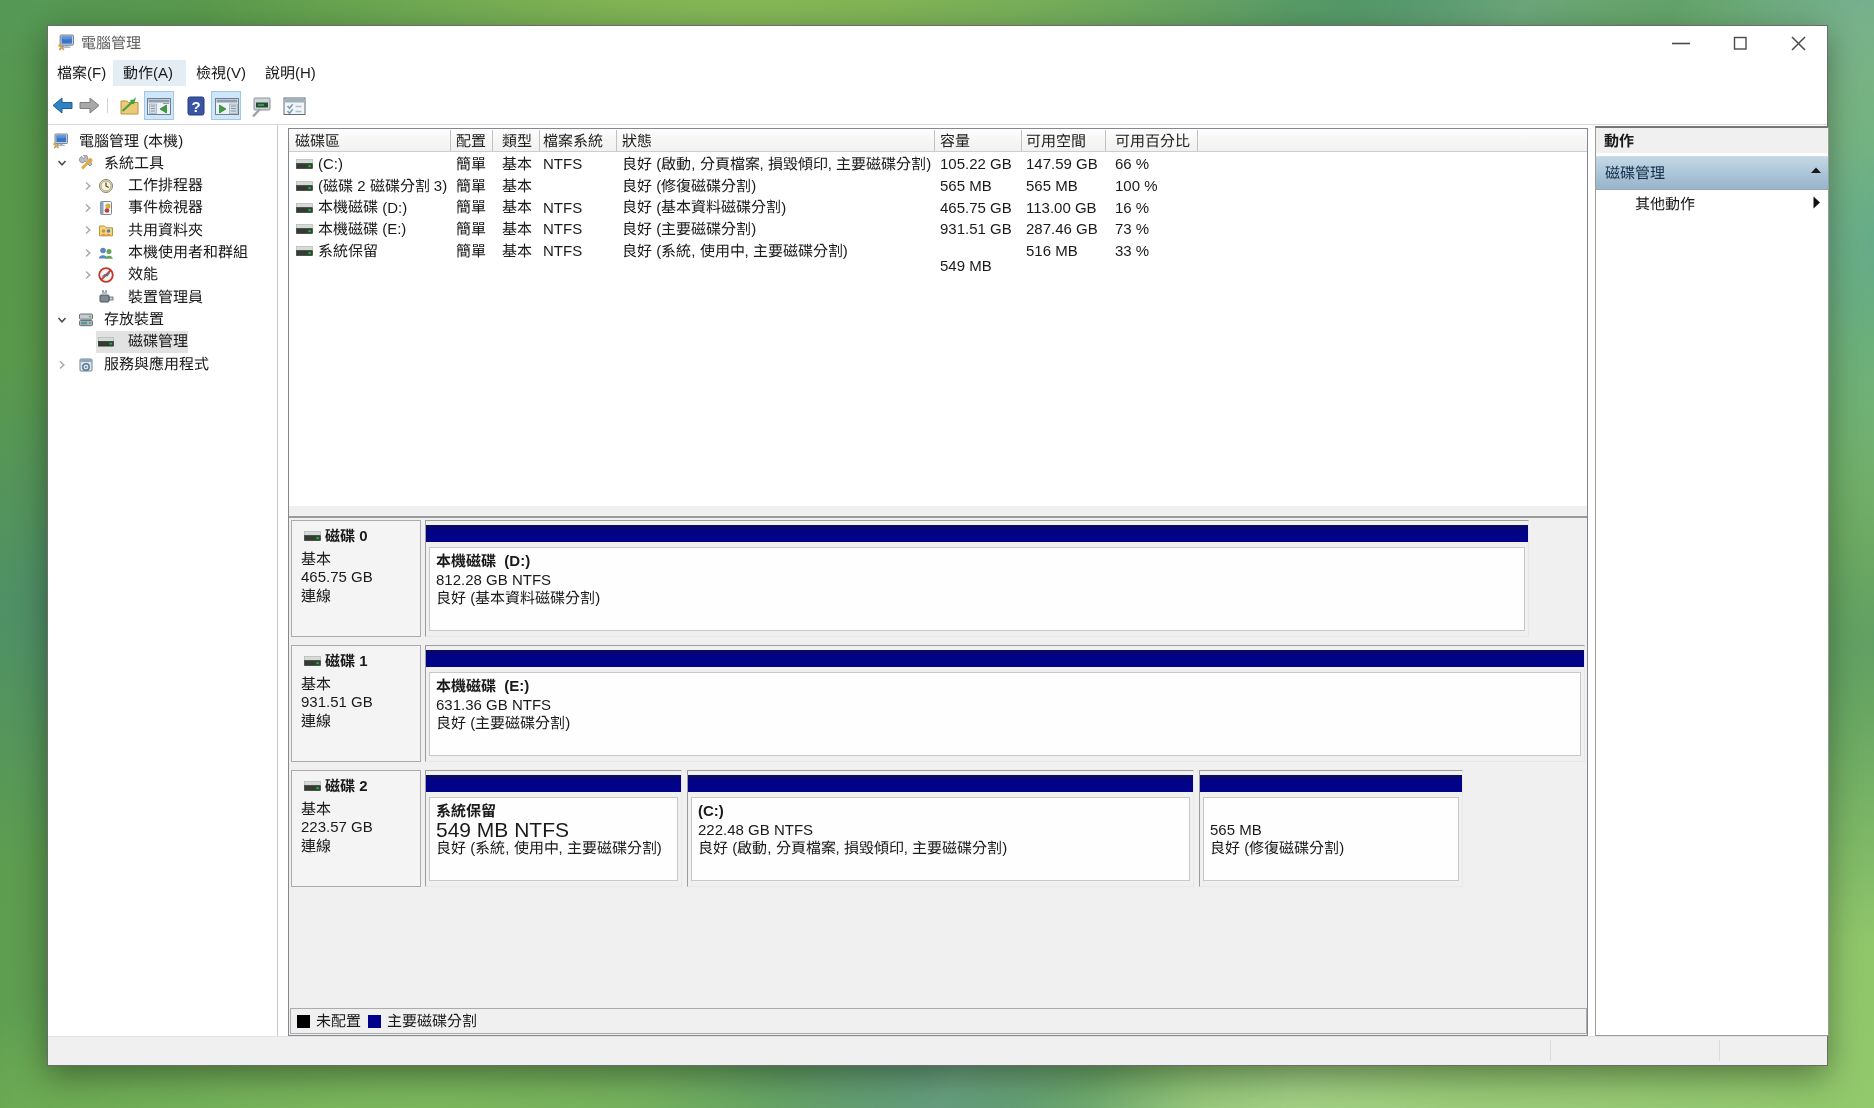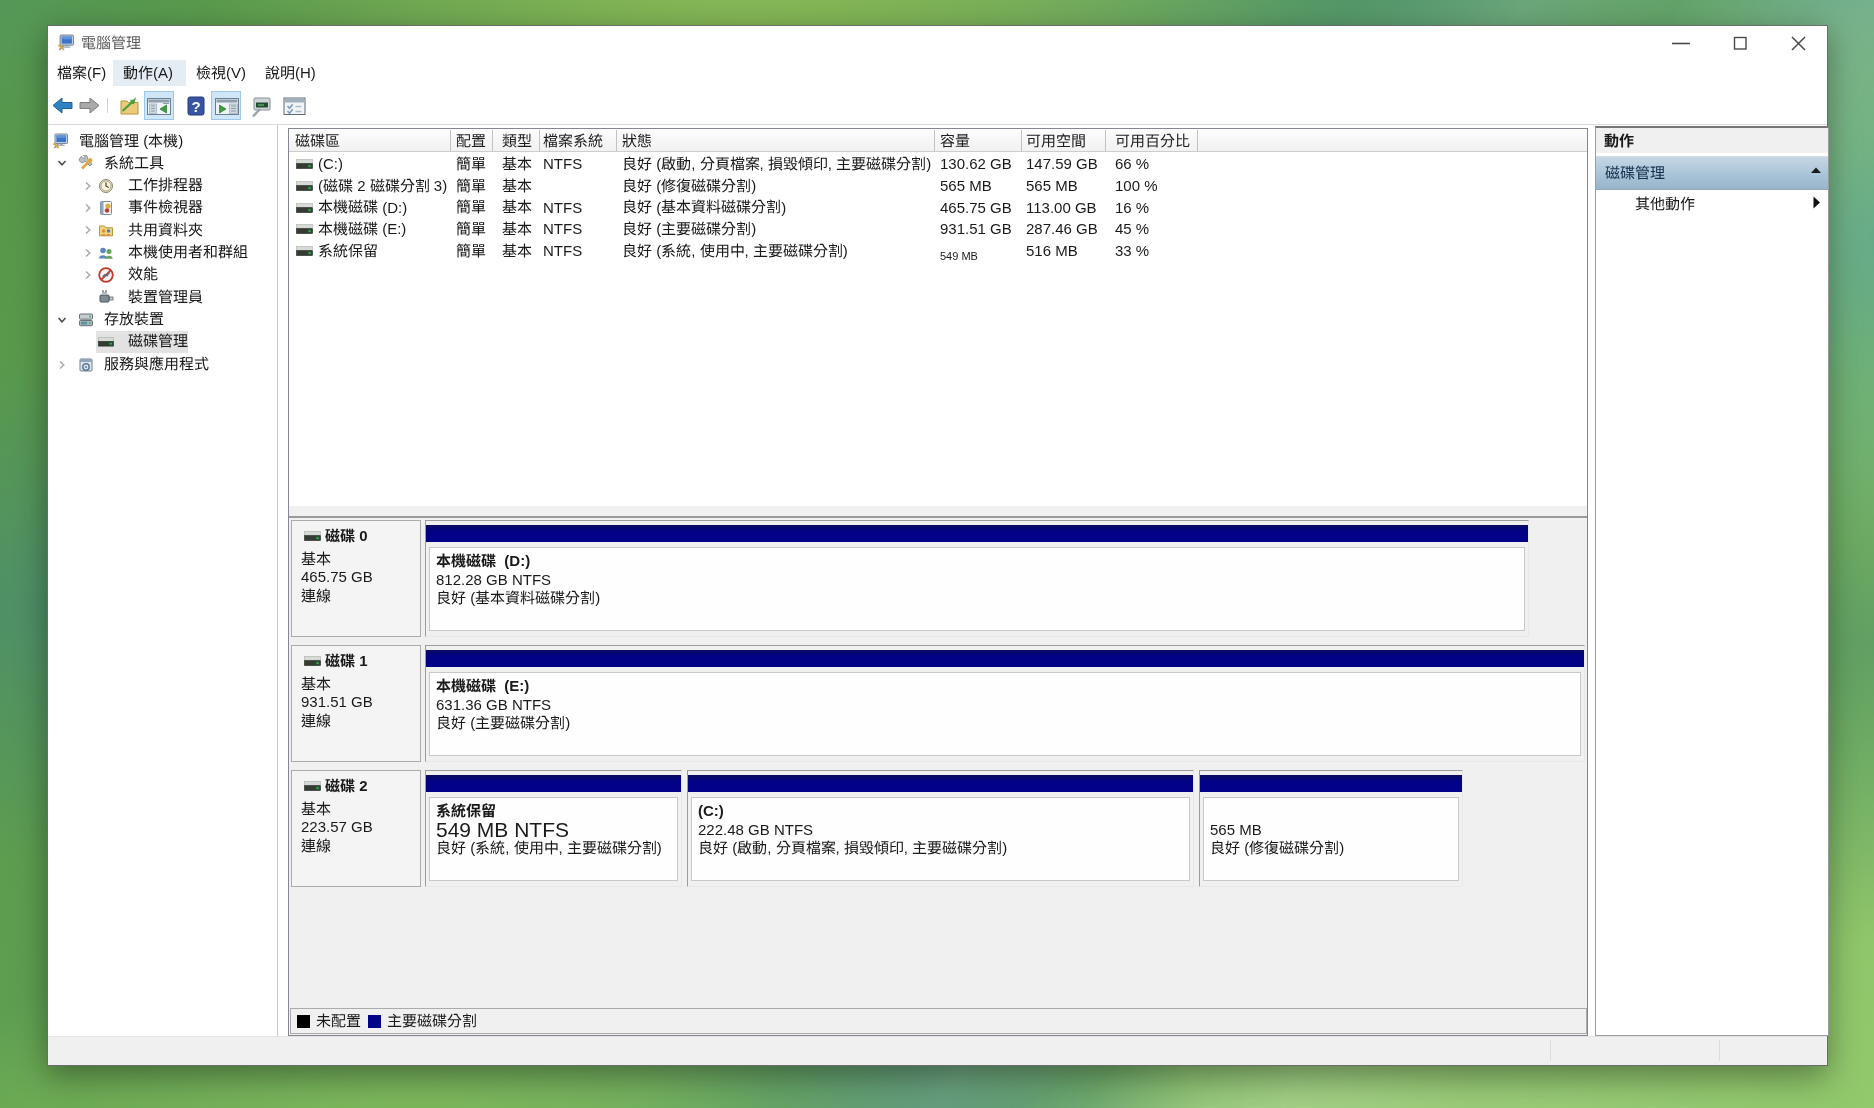--- a/index.html
+++ b/index.html
@@ -464,21 +464,21 @@
         <use href="#r9" x="2000"></use>
         <use href="#r18" x="3000"></use>
       </svg>, <svg class="k" style="width:6em" viewBox="0 -880 6000 1000">
         <use href="#r1"></use>
         <use href="#r74" x="1000"></use>
         <use href="#r57" x="2000"></use>
         <use href="#r56" x="3000"></use>
         <use href="#r13" x="4000"></use>
         <use href="#r14" x="5000"></use>
       </svg>)</div>
-    <div class="t" style="left:892px;top:127.3px;height:22px;line-height:22px;font-size:15px">130.62 GB</div>
+    <div class="t" style="left:892px;top:127.3px;height:22px;line-height:22px;font-size:15px">105.22 GB</div>
     <div class="t" style="left:978px;top:127.3px;height:22px;line-height:22px;font-size:15px">147.59 GB</div>
     <div class="t" style="left:1067px;top:127.3px;height:22px;line-height:22px;font-size:15px">66 %</div>
     <svg class="abs" style="left:248px;top:154.9px" width="17" height="10" viewBox="0 0 17 10">
       <rect x="0.5" y="0.5" width="16" height="4.2" fill="#d7dbd7" stroke="#aab0aa" stroke-width=".6"></rect>
       <rect x="0.5" y="4.7" width="16" height="4.8" fill="#333b33" stroke="#1e241e" stroke-width=".6"></rect>
       <rect x="11.5" y="5.4" width="4.2" height="3.4" fill="#1c5c28"></rect>
       <path d="M12.3 7.1 h2 m-0.8 -0.9 l0.9 0.9 -0.9 0.9" stroke="#55c46a" stroke-width=".8" fill="none"></path>
     </svg>
     <div class="t" style="left:270px;top:148.9px;height:22px;line-height:22px;font-size:15px">(<svg class="k" style="width:2em" viewBox="0 -880 2000 1000">
         <use href="#r57"></use>
@@ -575,21 +575,21 @@
       </svg> (<svg class="k" style="width:6em" viewBox="0 -880 6000 1000">
         <use href="#r1"></use>
         <use href="#r74" x="1000"></use>
         <use href="#r57" x="2000"></use>
         <use href="#r56" x="3000"></use>
         <use href="#r13" x="4000"></use>
         <use href="#r14" x="5000"></use>
       </svg>)</div>
     <div class="t" style="left:892px;top:192.1px;height:22px;line-height:22px;font-size:15px">931.51 GB</div>
     <div class="t" style="left:978px;top:192.1px;height:22px;line-height:22px;font-size:15px">287.46 GB</div>
-    <div class="t" style="left:1067px;top:192.1px;height:22px;line-height:22px;font-size:15px">45 %</div>
+    <div class="t" style="left:1067px;top:192.1px;height:22px;line-height:22px;font-size:15px">73 %</div>
     <svg class="abs" style="left:248px;top:219.7px" width="17" height="10" viewBox="0 0 17 10">
       <rect x="0.5" y="0.5" width="16" height="4.2" fill="#d7dbd7" stroke="#aab0aa" stroke-width=".6"></rect>
       <rect x="0.5" y="4.7" width="16" height="4.8" fill="#333b33" stroke="#1e241e" stroke-width=".6"></rect>
       <rect x="11.5" y="5.4" width="4.2" height="3.4" fill="#1c5c28"></rect>
       <path d="M12.3 7.1 h2 m-0.8 -0.9 l0.9 0.9 -0.9 0.9" stroke="#55c46a" stroke-width=".8" fill="none"></path>
     </svg>
     <div class="t" style="left:270px;top:213.7px;height:22px;line-height:22px;font-size:15px"><svg class="k" style="width:4em" viewBox="0 -880 4000 1000">
         <use href="#r62"></use>
         <use href="#r64" x="1000"></use>
         <use href="#r7" x="2000"></use>
@@ -615,21 +615,21 @@
         <use href="#r53" x="1000"></use>
         <use href="#r0" x="2000"></use>
       </svg>, <svg class="k" style="width:6em" viewBox="0 -880 6000 1000">
         <use href="#r1"></use>
         <use href="#r74" x="1000"></use>
         <use href="#r57" x="2000"></use>
         <use href="#r56" x="3000"></use>
         <use href="#r13" x="4000"></use>
         <use href="#r14" x="5000"></use>
       </svg>)</div>
-    <div class="t" style="left:892px;top:219px;height:22px;line-height:22px;font-size:11px">549 MB</div>
+    <div class="t" style="left:892px;top:229px;height:22px;line-height:22px;font-size:15px">549 MB</div>
     <div class="t" style="left:978px;top:213.7px;height:22px;line-height:22px;font-size:15px">516 MB</div>
     <div class="t" style="left:1067px;top:213.7px;height:22px;line-height:22px;font-size:15px">33 %</div>
     <div class="abs" style="left:241px;top:480px;width:1298px;height:10px;background:#f0f0f0"></div>
     <div class="abs" style="left:241px;top:490px;width:1298px;height:2px;background:#9a9a9a"></div>
     <div class="abs" style="left:241px;top:492px;width:1298px;height:517px;background:#f0f0f0"></div>
     <div class="dlabel" style="left:243px;top:494px;width:130px;height:117px"></div>
     <svg class="abs" style="left:256px;top:505.0px" width="17" height="10" viewBox="0 0 17 10">
       <rect x="0.5" y="0.5" width="16" height="4.2" fill="#d7dbd7" stroke="#aab0aa" stroke-width=".6"></rect>
       <rect x="0.5" y="4.7" width="16" height="4.8" fill="#333b33" stroke="#1e241e" stroke-width=".6"></rect>
       <rect x="11.5" y="5.4" width="4.2" height="3.4" fill="#1c5c28"></rect>

